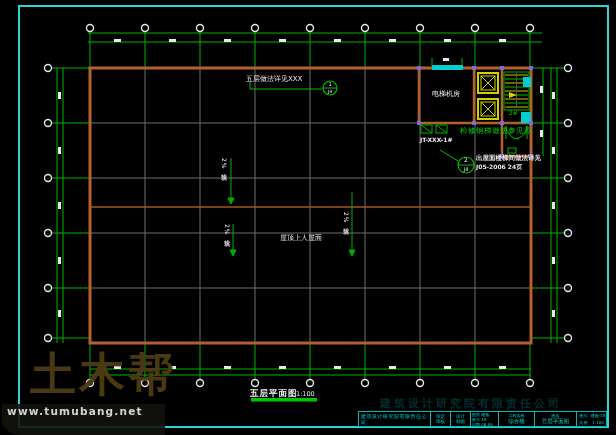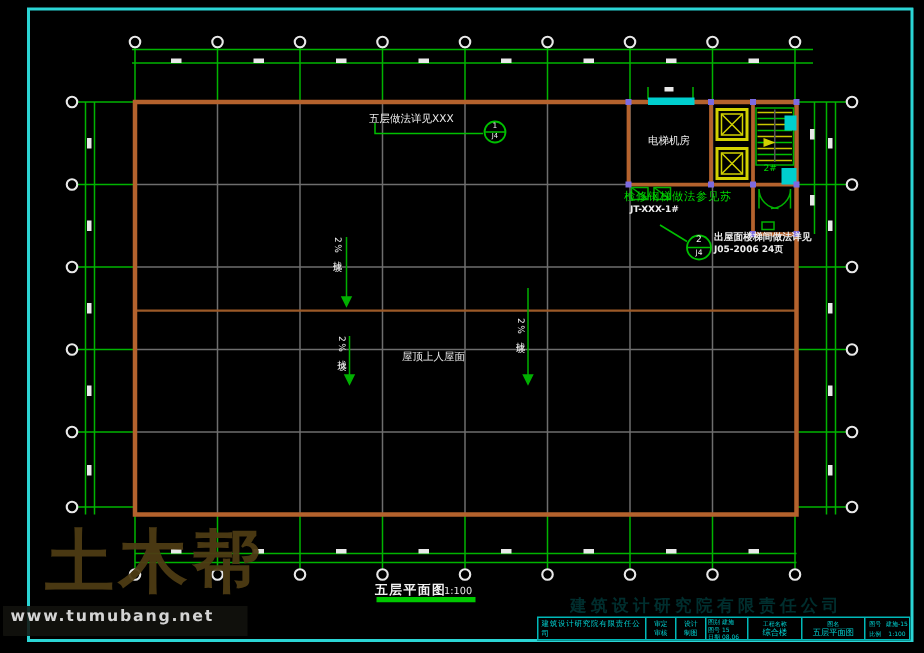--- a/index.html
+++ b/index.html
@@ -9,21 +9,21 @@
   .lbl{position:absolute;color:#ececec;white-space:nowrap;line-height:1.1;}
   .vlbl{position:absolute;writing-mode:vertical-rl;text-orientation:mixed;color:#ececec;
         font-size:6px;letter-spacing:1px;line-height:1;}
   .green{color:#00d800;}
   .callout-num{position:absolute;color:#f0f0f0;text-align:center;}
   .title-main{position:absolute;left:250px;top:388px;font-size:8.5px;font-weight:bold;color:#f2f2f2;letter-spacing:1px;}
   .title-scale{position:absolute;left:296px;top:390px;font-size:6.5px;color:#e8e8e8;}
   
   .wm-brand{position:absolute;left:8px;top:351px;font-size:46px;font-weight:bold;line-height:1;
             letter-spacing:3px;color:rgba(77,59,19,.95);z-index:30;margin-left:22px;}
-  .wm-bar{position:absolute;left:2px;top:404px;width:163px;height:20px;background:rgba(18,18,14,.88);
+  .wm-bar{position:absolute;left:2px;top:404px;width:163px;height:32px;background:rgba(18,18,14,.88);
           z-index:31;}
   .wm-url{font-size:10.5px;font-weight:bold;color:#d4d4d4;letter-spacing:1.2px;line-height:14px;padding-left:5px;}
   
   .ghost{position:absolute;left:380px;top:396px;width:226px;font-size:11px;font-weight:bold;
          letter-spacing:3px;color:rgba(0,140,140,.33);white-space:nowrap;overflow:hidden;filter:blur(.5px);}
   .tblock{position:absolute;left:358px;top:411px;width:249px;height:16px;border:1px solid #00b8b8;
           box-sizing:border-box;display:flex;background:#000;}
   .tb-cell{border-right:1px solid #00b8b8;color:#00d4d4;overflow:hidden;box-sizing:border-box;
            display:flex;flex-direction:column;justify-content:center;}
   .tb-cell:last-child{border-right:none;}
@@ -194,29 +194,29 @@
   </svg>
 
   <div class="lbl" style="left:246px;top:76px;font-size:7px;">五层做法详见XXX</div>
   <div class="callout-num" style="left:323px;top:81px;width:14px;font-size:5px;">1</div>
   <div class="callout-num" style="left:323px;top:89px;width:14px;font-size:4.5px;">J4</div>
 
   <div class="lbl" style="left:432px;top:91px;font-size:7px;">电梯机房</div>
 
   <div class="lbl green" style="left:509px;top:110px;font-size:6px;">2#</div>
 
-  <div class="lbl green" style="left:416px;top:127px;font-size:7.5px;letter-spacing:.5px;">检修钢梯做法参见苏</div>
+  <div class="lbl green" style="left:436px;top:127px;font-size:7.5px;letter-spacing:.5px;padding-left:24px;">检修钢梯做法参见苏</div>
   <div class="lbl" style="left:420px;top:137px;font-size:6px;font-weight:bold;">JT-XXX-1#</div>
 
   <div class="callout-num" style="left:458px;top:156px;width:16px;font-size:6px;">2</div>
   <div class="callout-num" style="left:458px;top:166px;width:16px;font-size:5px;">J4</div>
   <div class="lbl" style="left:476px;top:155px;font-size:6.5px;font-weight:bold;">出屋面楼梯间做法详见</div>
   <div class="lbl" style="left:476px;top:164px;font-size:6px;font-weight:bold;">J05-2006 24页</div>
 
-  <div class="lbl" style="left:268px;top:235px;font-size:7px;">屋顶上人屋面</div>
+  <div class="lbl" style="left:280px;top:235px;font-size:7px;">屋顶上人屋面</div>
 
   <div class="vlbl" style="left:221px;top:158px;">2%找坡</div>
   <div class="vlbl" style="left:224px;top:224px;">2%找坡</div>
   <div class="vlbl" style="left:343px;top:212px;">2%找坡</div>
 
   <div class="title-main">五层平面图</div>
   <div class="title-scale">1:100</div>
 
   <div class="ghost">建筑设计研究院有限责任公司</div>
   <div class="tblock">

